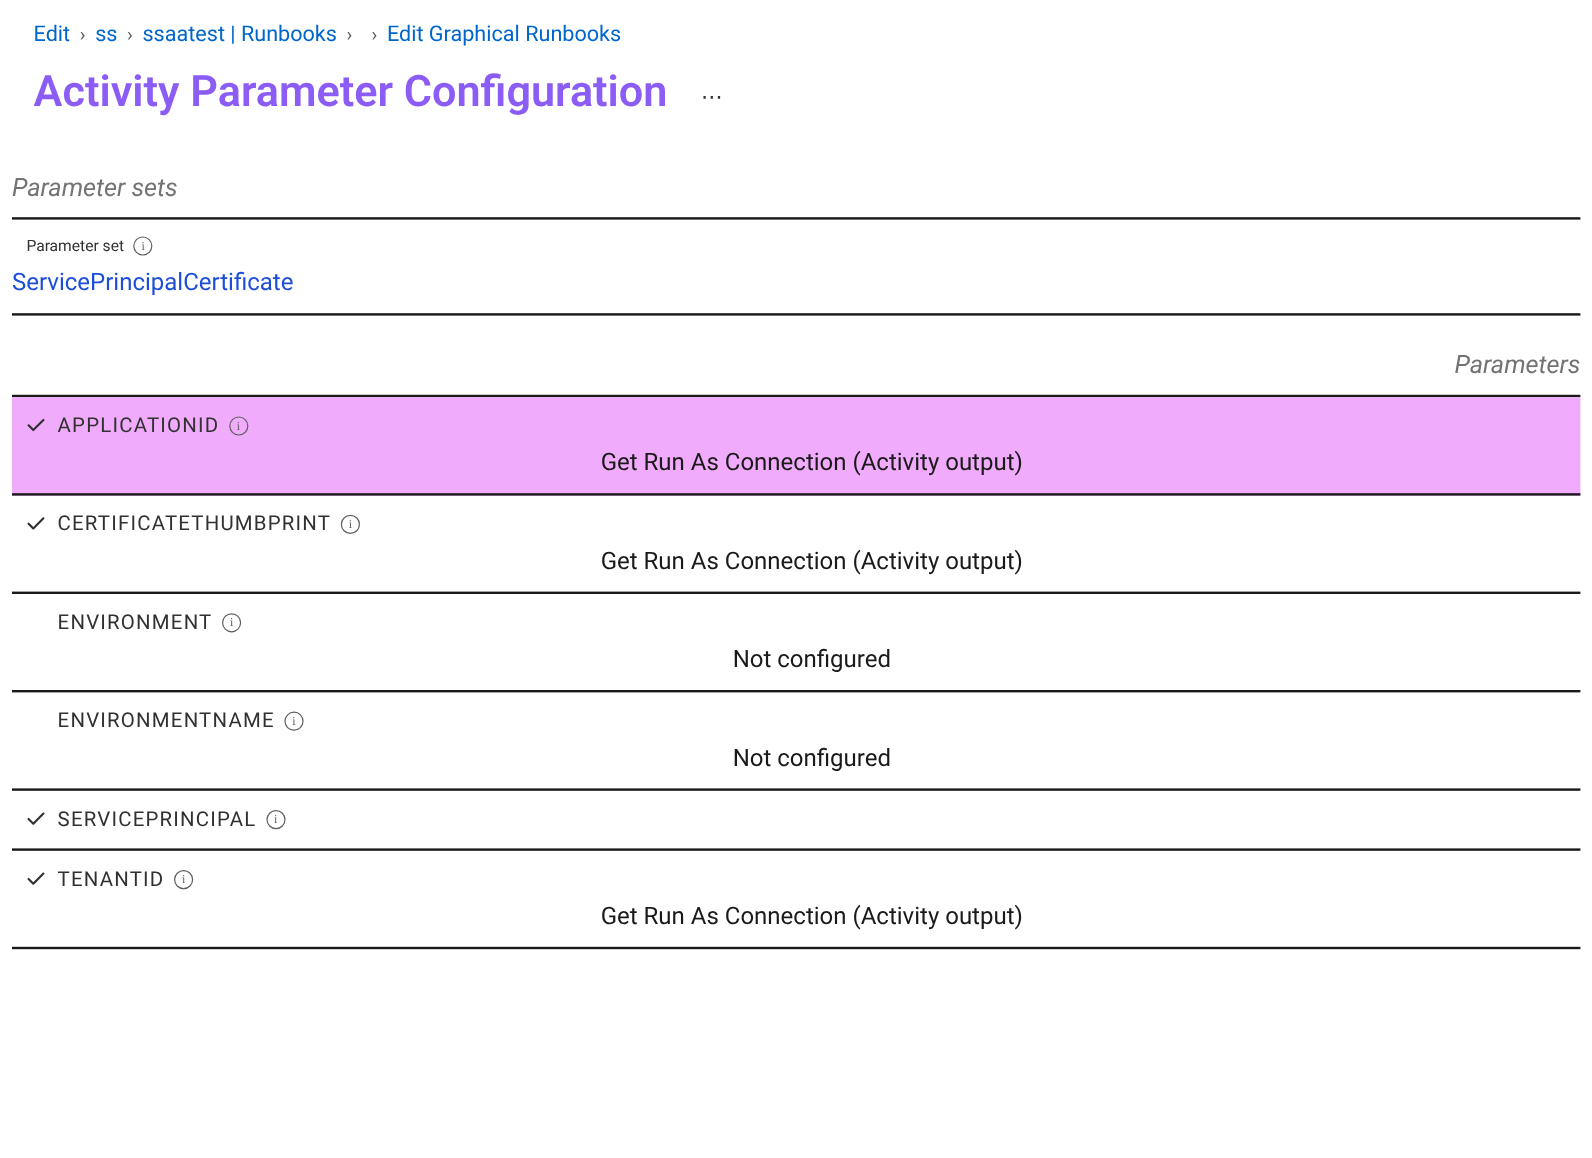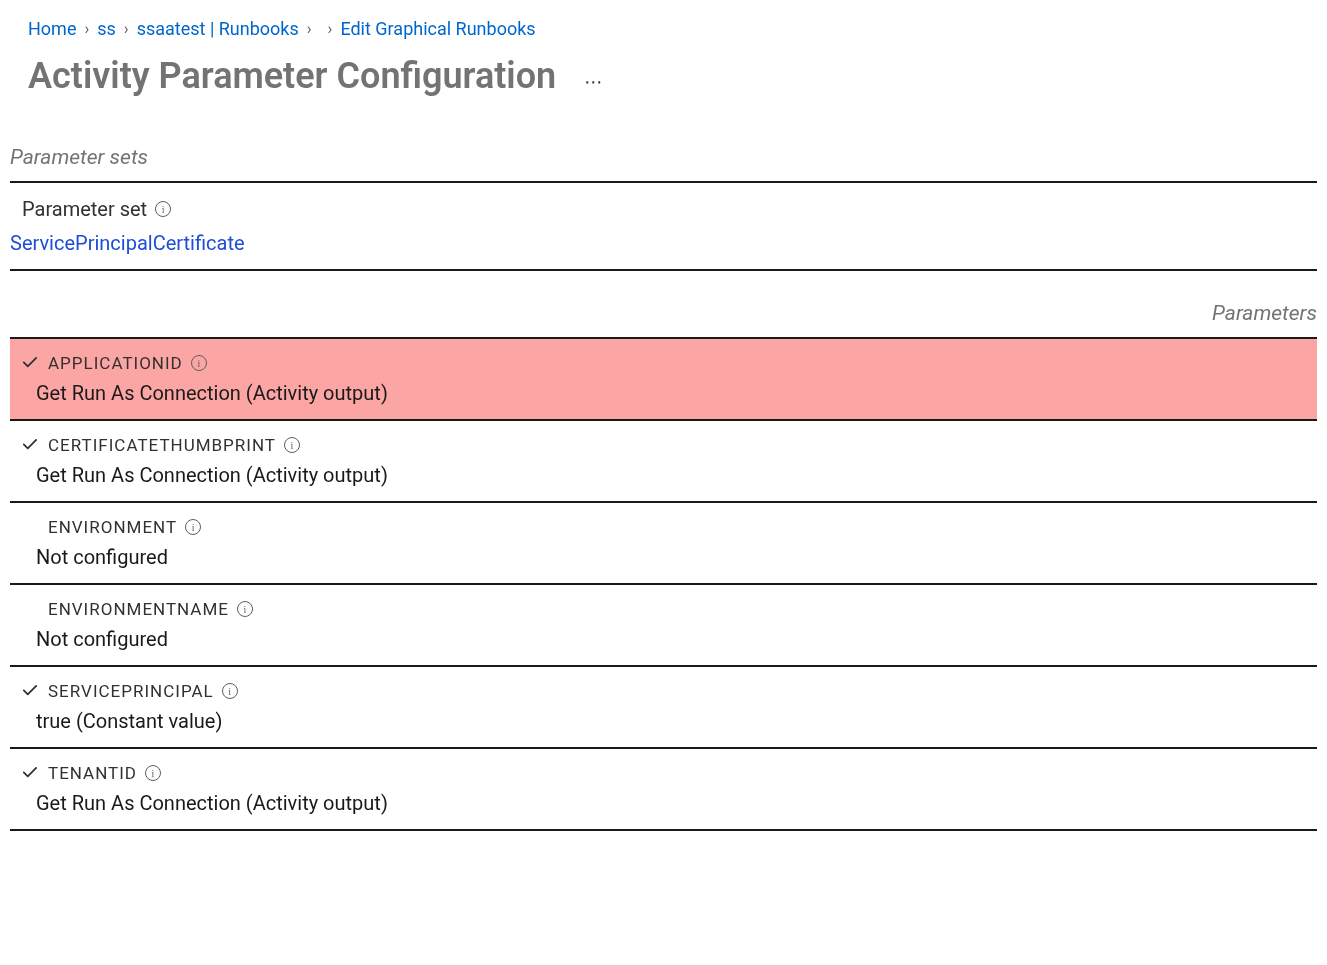--- a/index.html
+++ b/index.html
@@ -35,21 +35,21 @@
     }
     .page-title-row {
       display: flex;
       align-items: center;
       gap: 28px;
       margin-bottom: 48px;
     }
     .page-title {
       font-size: 36px;
       font-weight: 600;
-      color: #737373;
+      color: #8b5cf6;
     }
     .more-dots {
       color: #323130;
       font-size: 18px;
       cursor: pointer;
       letter-spacing: 2px;
       padding-top: 10px;
     }
     .section-header {
       font-size: 21px;
@@ -67,39 +67,39 @@
     .paramset-row {
       margin-left: -6px;
     }
     .paramset-label-row {
       display: flex;
       align-items: center;
       gap: 8px;
       padding: 14px 0 2px 0;
     }
     .paramset-label {
-      font-size: 20px;
+      font-size: 13px;
       color: #323130;
     }
     .paramset-value {
       font-size: 20px;
       color: #1d4ed8;
       padding: 8px 0 14px 0;
       border-bottom: 2px solid #1b1a19;
       margin-left: -12px;
       padding-left: 0;
     }
     .param-row {
       border-bottom: 2px solid #1b1a19;
       padding: 14px 0 14px 0;
       margin-left: -18px;
       cursor: pointer;
     }
     .param-row.selected {
-      background: #fca5a5;
+      background: #f0abfc;
     }
     .param-head {
       display: flex;
       align-items: center;
       gap: 8px;
       padding-left: 10px;
     }
     .param-head .check {
       width: 20px;
       display: inline-flex;
@@ -113,20 +113,21 @@
     .param-name {
       font-size: 17px;
       letter-spacing: 1px;
       color: #323130;
       font-weight: 400;
     }
     .param-value {
       font-size: 20px;
       color: #1b1a19;
       padding: 8px 0 0 26px;
+      text-align: center;
     }
     .info-icon {
       display: inline-flex;
       width: 16px;
       height: 16px;
       border: 1px solid #605e5c;
       border-radius: 50%;
       align-items: center;
       justify-content: center;
       font-size: 10px;
@@ -137,21 +138,21 @@
     }
     svg.check-svg {
       width: 18px;
       height: 18px;
     }
   </style>
 </head>
 <body>
 
 <nav class="breadcrumb">
-  <a>Home</a>
+  <a>Edit</a>
   <span class="breadcrumb-sep">›</span>
   <a>ss</a>
   <span class="breadcrumb-sep">›</span>
   <a>ssaatest | Runbooks</a>
   <span class="breadcrumb-sep">›</span>
   <span class="breadcrumb-sep">›</span>
   <a>Edit Graphical Runbooks</a>
 </nav>
 
 <div class="page-title-row">
@@ -215,21 +216,20 @@
     <div class="param-row">
       <div class="param-head">
         <span class="check">
           <svg class="check-svg" viewBox="0 0 16 16">
             <path d="M13.5 3.5 L6 11 L2.5 7.5" stroke="#323130" stroke-width="1.6" fill="none" stroke-linecap="round" stroke-linejoin="round"></path>
           </svg>
         </span>
         <span class="param-name">SERVICEPRINCIPAL</span>
         <span class="info-icon">i</span>
       </div>
-      <div class="param-value">true (Constant value)</div>
     </div>
     <div class="param-row">
       <div class="param-head">
         <span class="check">
           <svg class="check-svg" viewBox="0 0 16 16">
             <path d="M13.5 3.5 L6 11 L2.5 7.5" stroke="#323130" stroke-width="1.6" fill="none" stroke-linecap="round" stroke-linejoin="round"></path>
           </svg>
         </span>
         <span class="param-name">TENANTID</span>
         <span class="info-icon">i</span>

